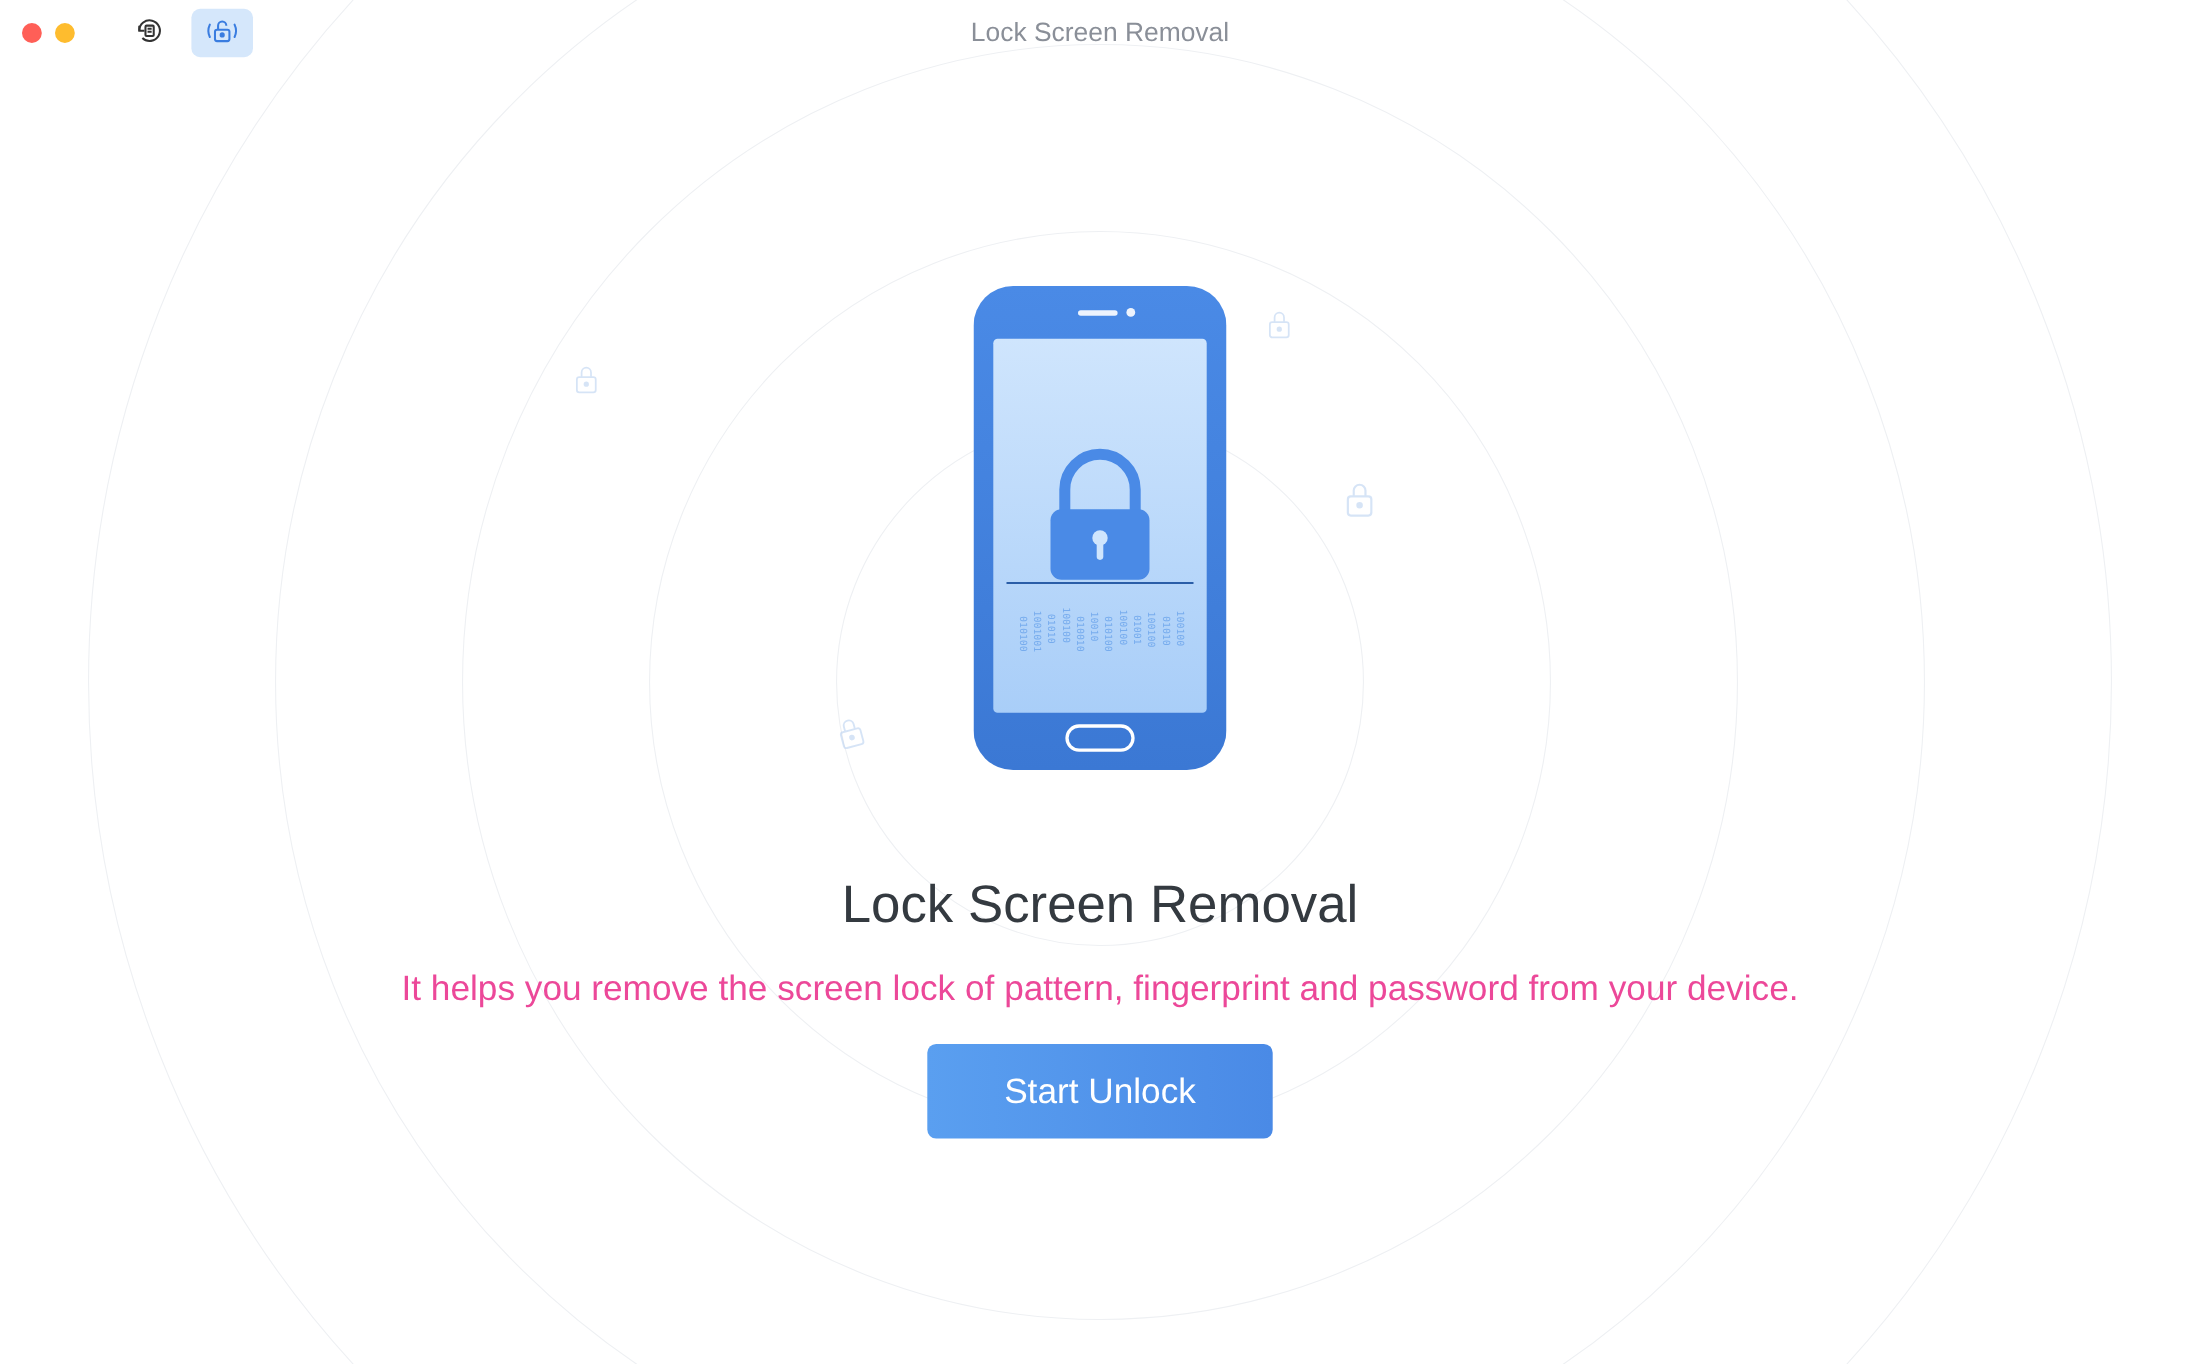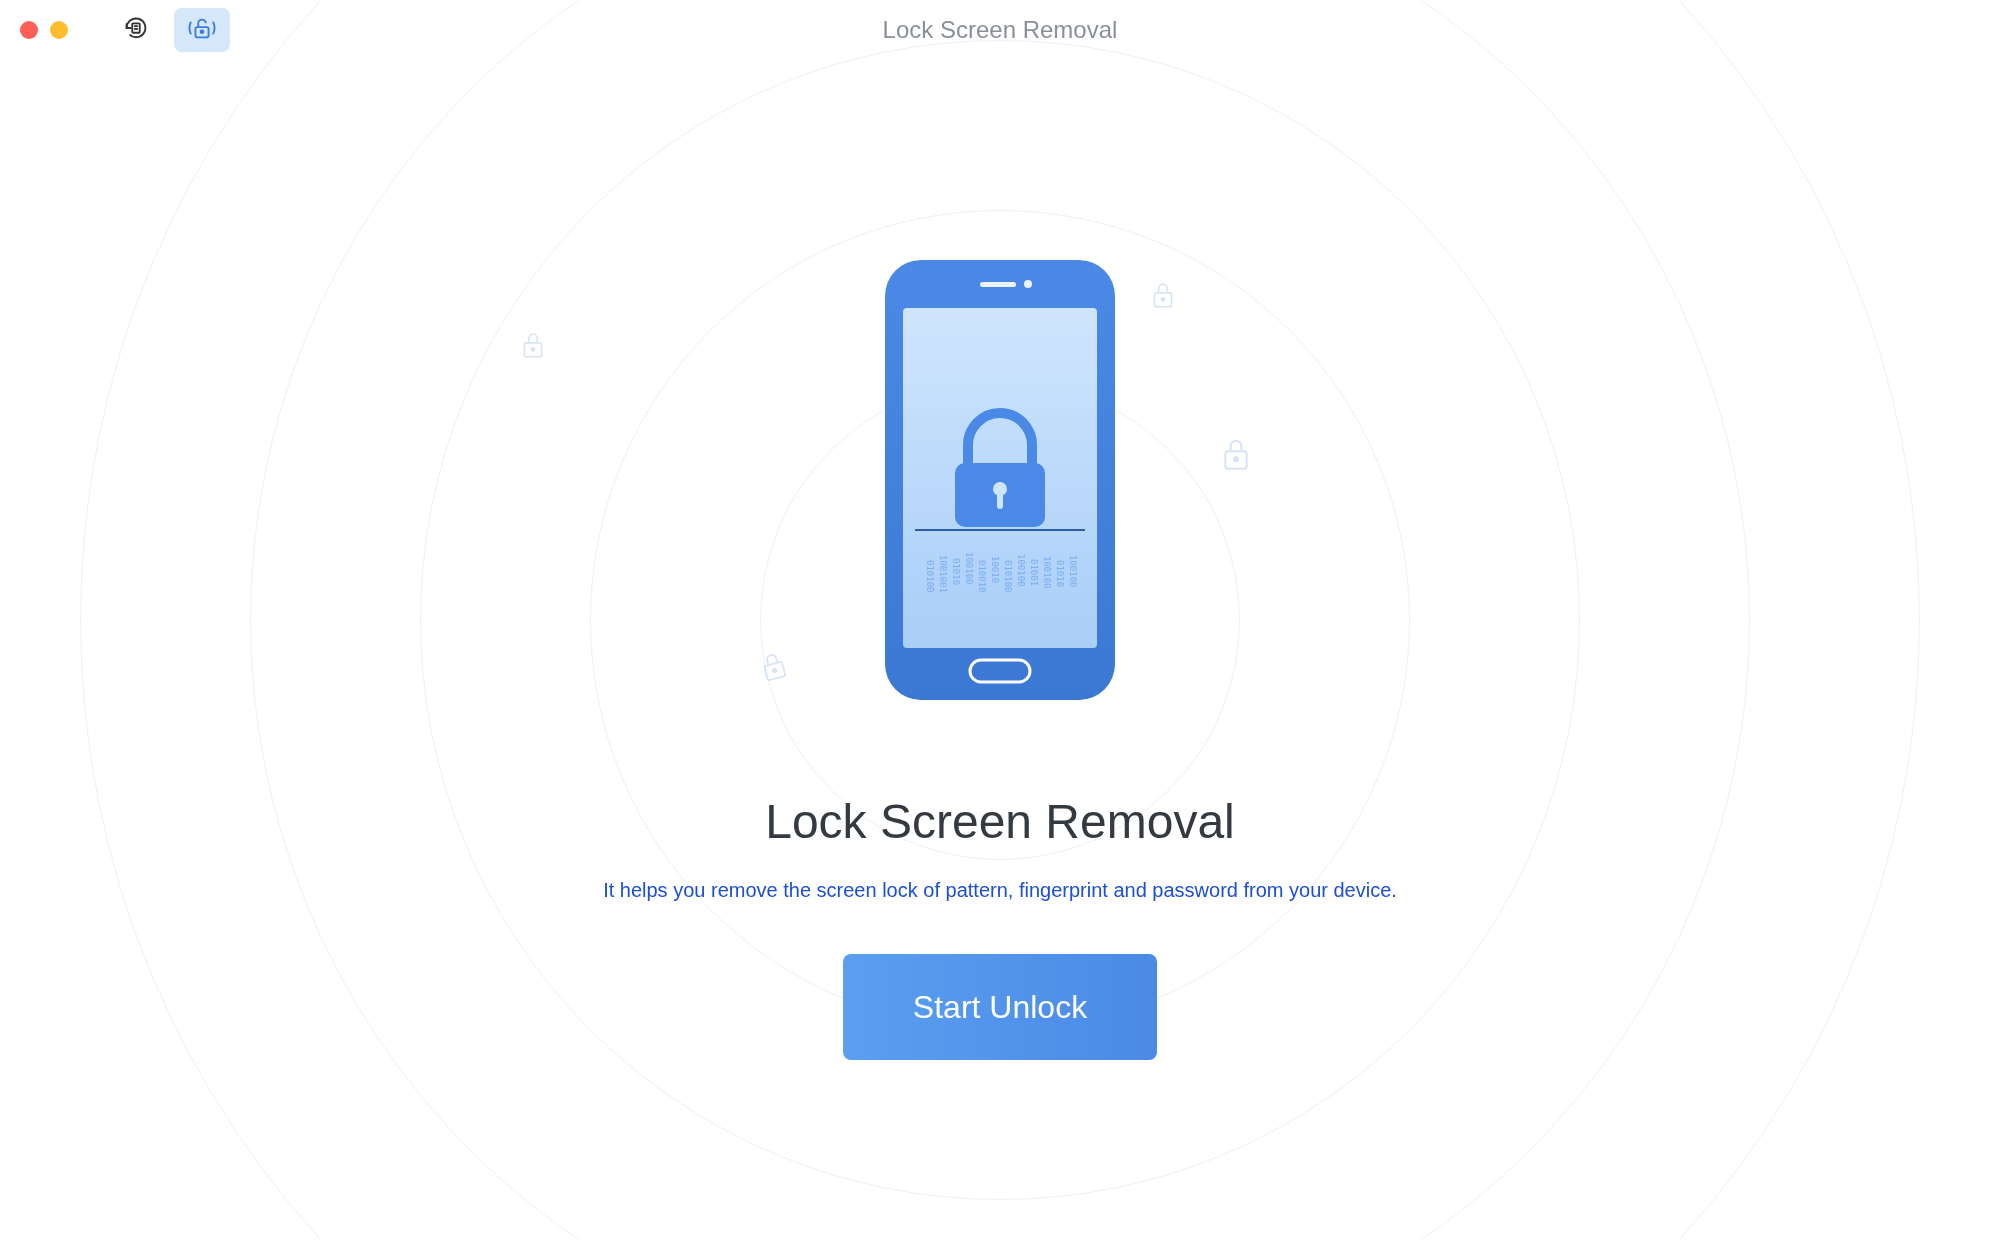--- a/index.html
+++ b/index.html
@@ -97,32 +97,32 @@
       position: relative;
     }
     .heading {
       margin-top: 90px;
       color: #343a40;
       font-size: 48px;
       font-weight: 400;
     }
     .subheading {
       margin-top: 30px;
-      color: #1d4ed8;
-      font-size: 20px;
+      color: #ec4899;
+      font-size: 32px;
       font-weight: 400;
     }
     .start-btn {
-      margin-top: 52px;
+      margin-top: 32px;
       background: linear-gradient(90deg, #5a9ff0, #4a8ae6);
       color: #ffffff;
       border: none;
       border-radius: 8px;
       padding: 0 70px;
-      height: 106px;
+      height: 86px;
       font-size: 32px;
       font-weight: 400;
       cursor: pointer;
     }
     .float-lock {
       position: absolute;
       z-index: 4;
       opacity: 0.55;
     }
   </style>

